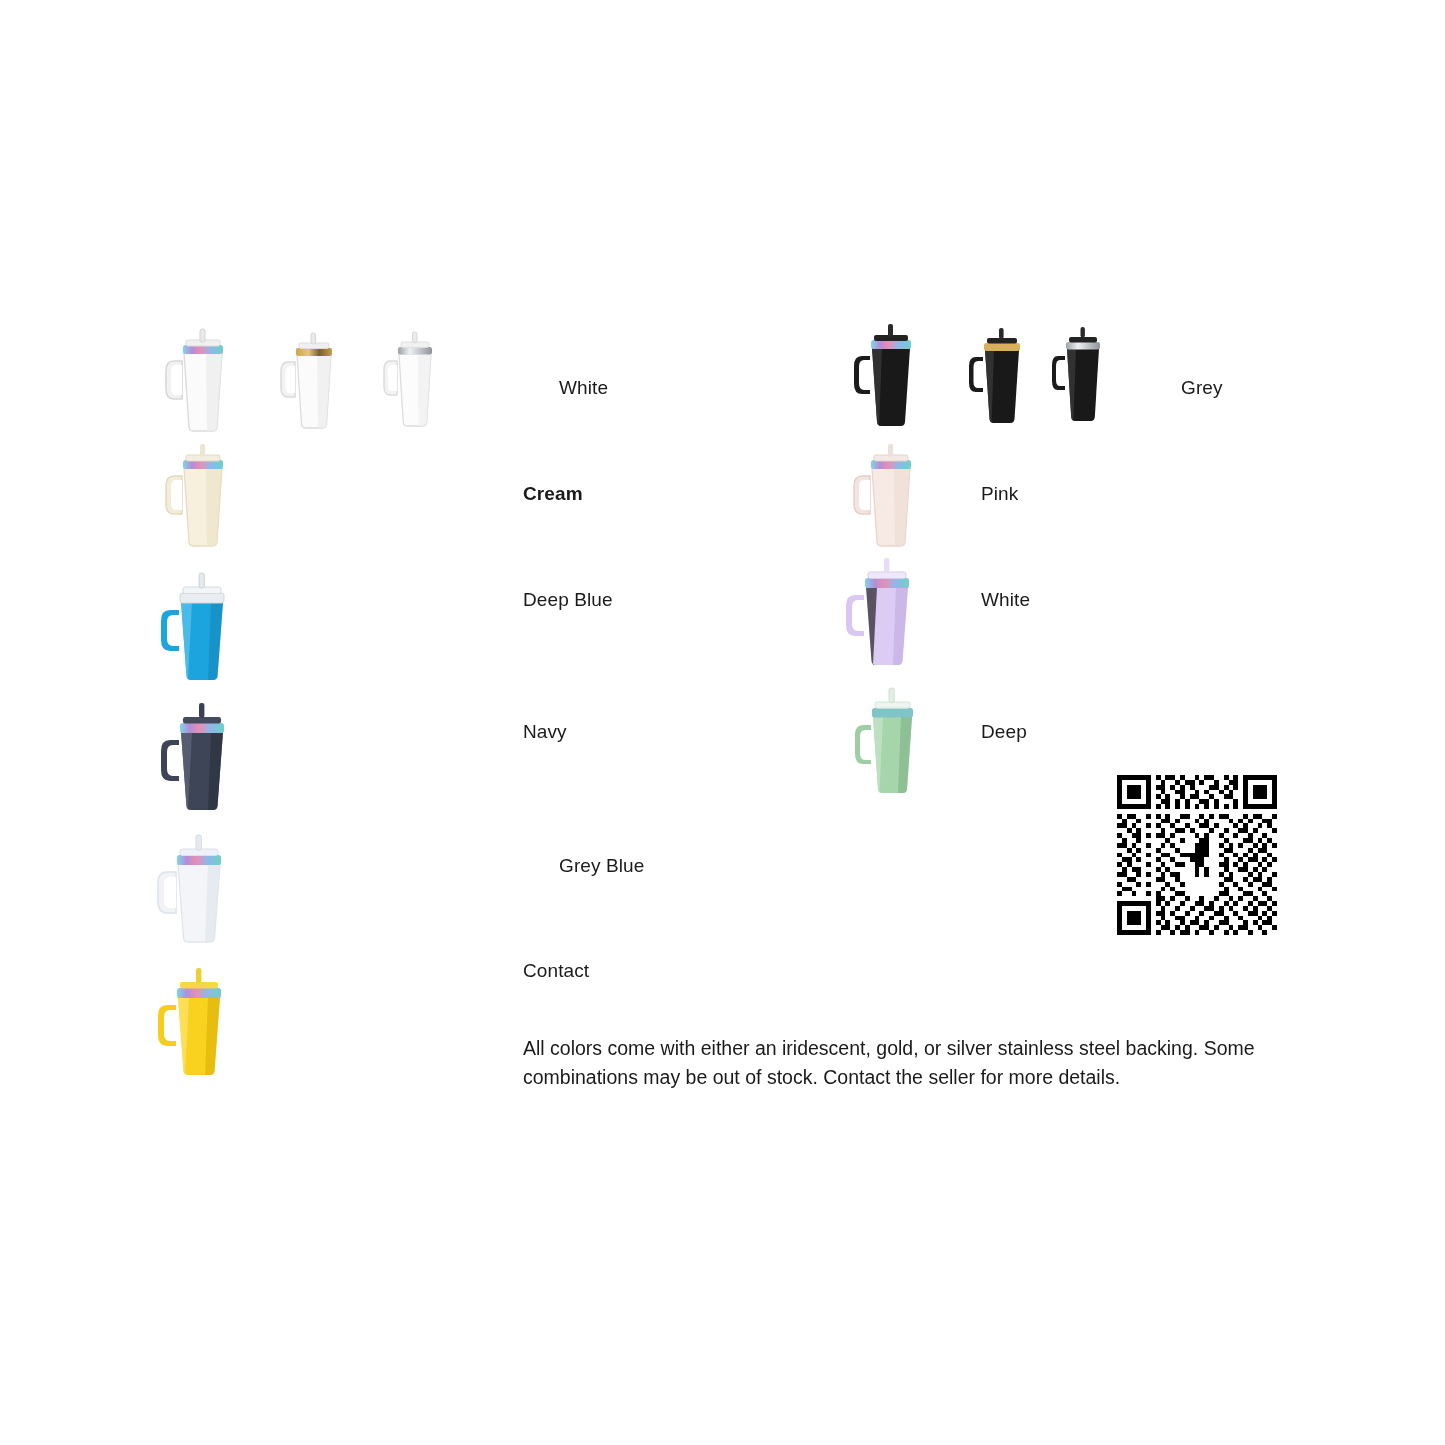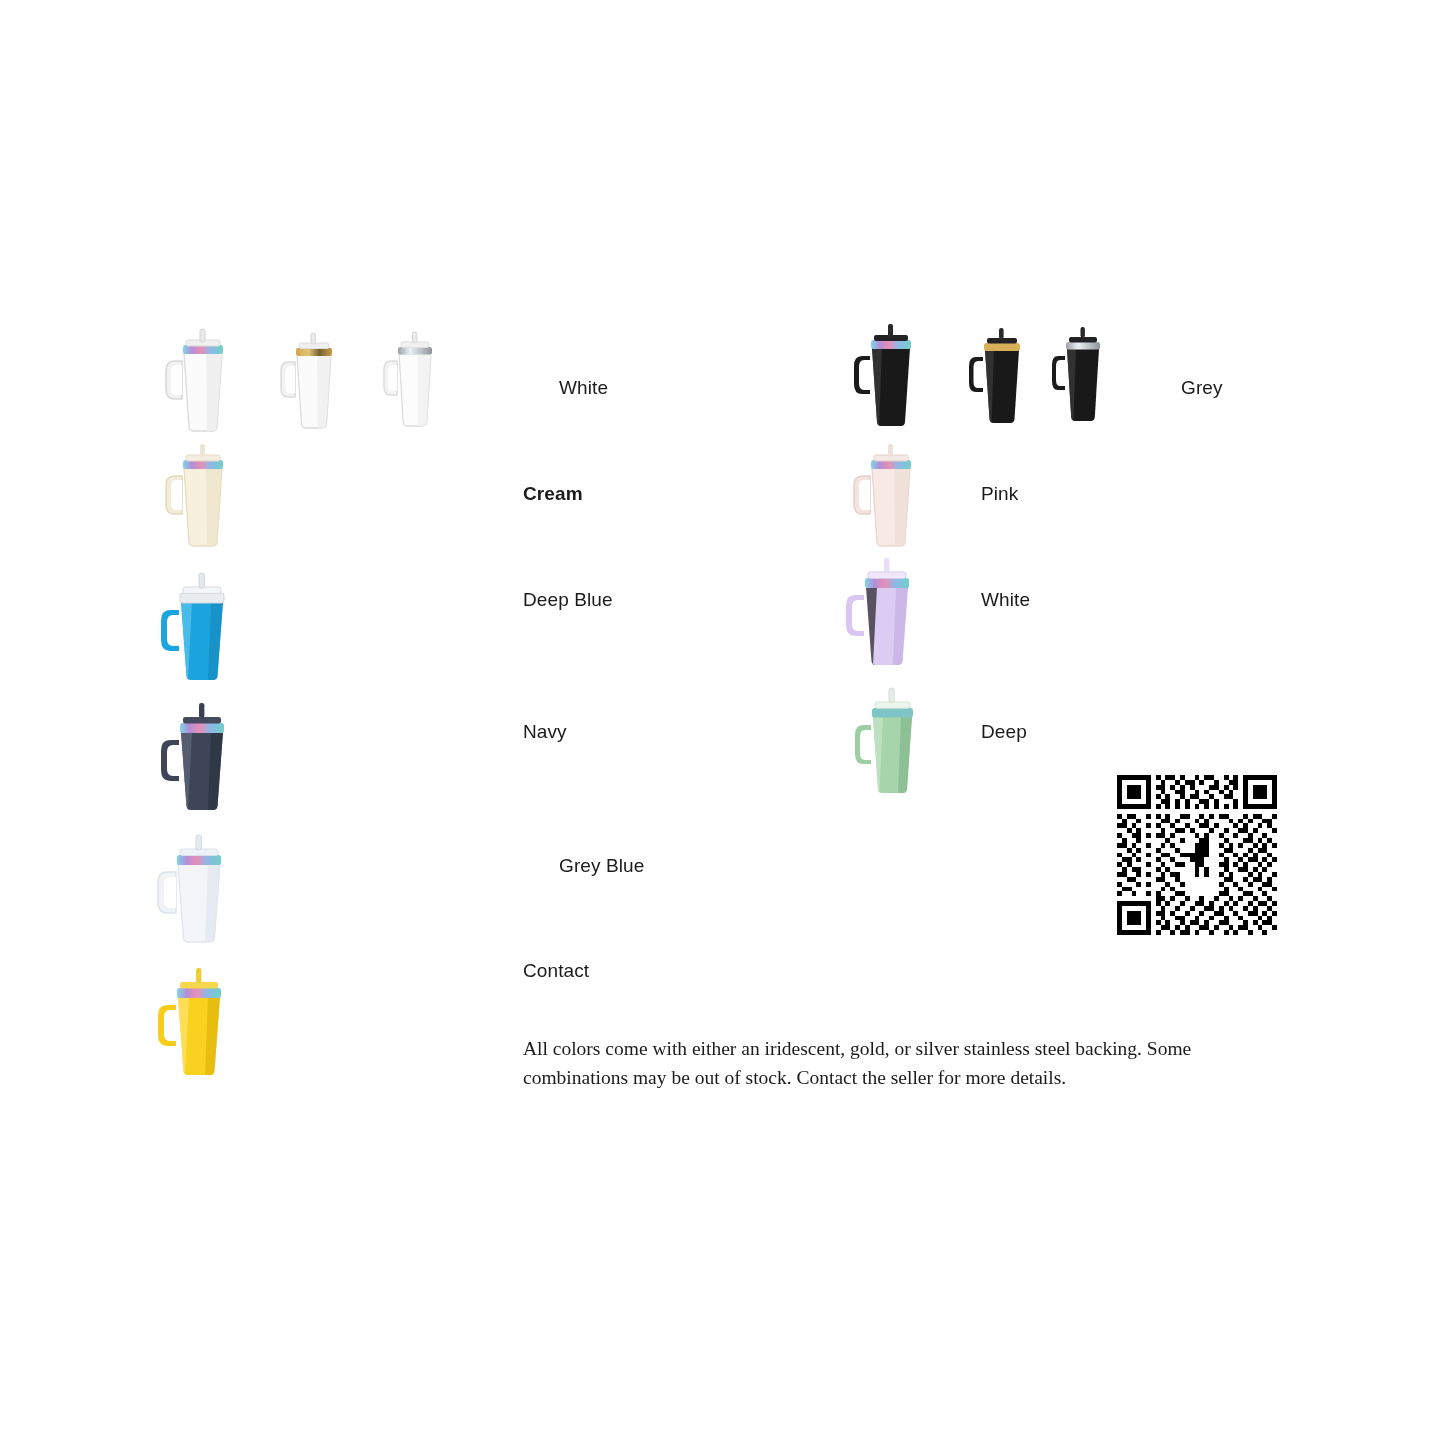--- a/index.html
+++ b/index.html
@@ -42,21 +42,20 @@
   }
 
   .note {
     position: absolute;
     left: 523px;
     top: 1014px;
     width: 760px;
     font-size: 19.5px;
     line-height: 29px;
     color: #1b1b1b;
-    font-family: Liberation Serif, serif;
   }
 
   
   .qr-wrap {
     position: absolute;
     left: 1117px;
     top: 775px;
     width: 160px;
     height: 160px;
     background: #ffffff;

